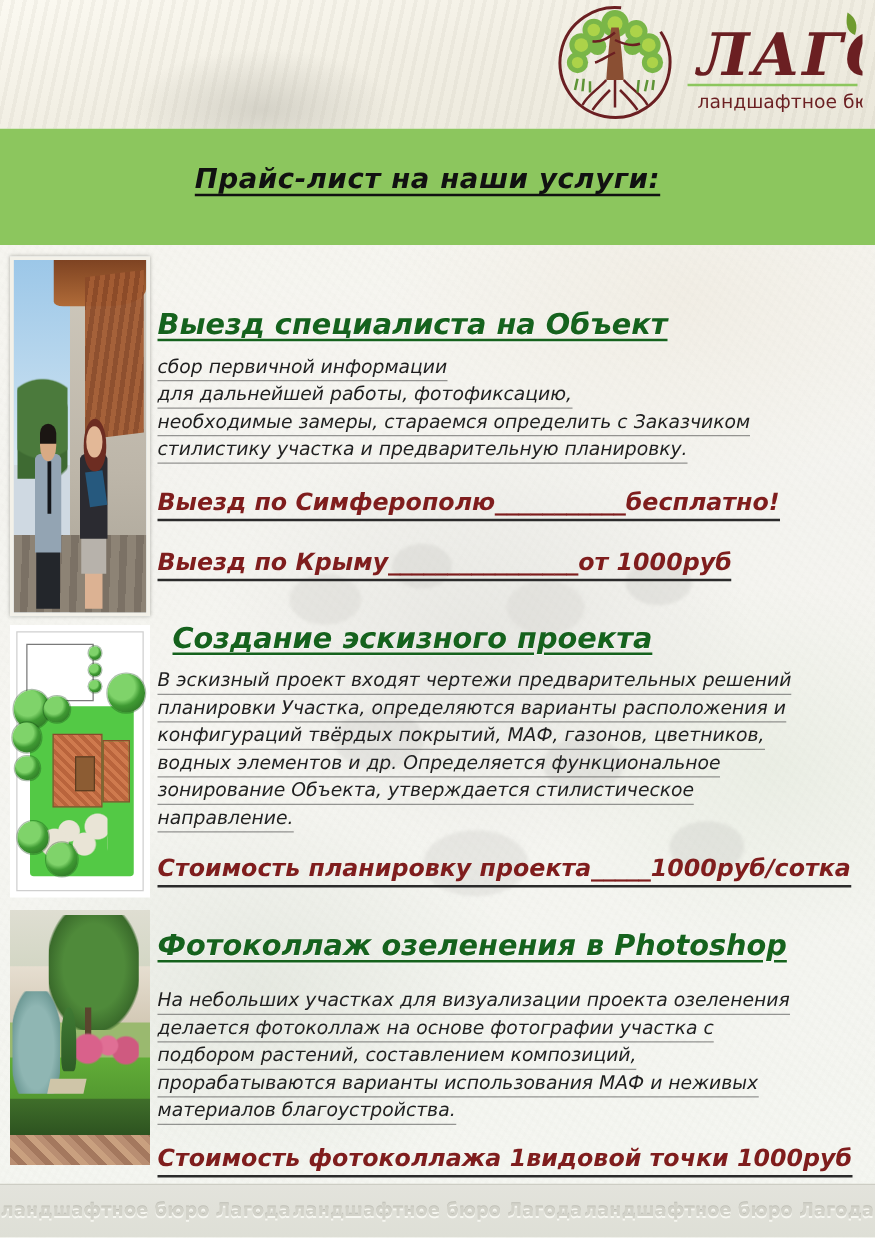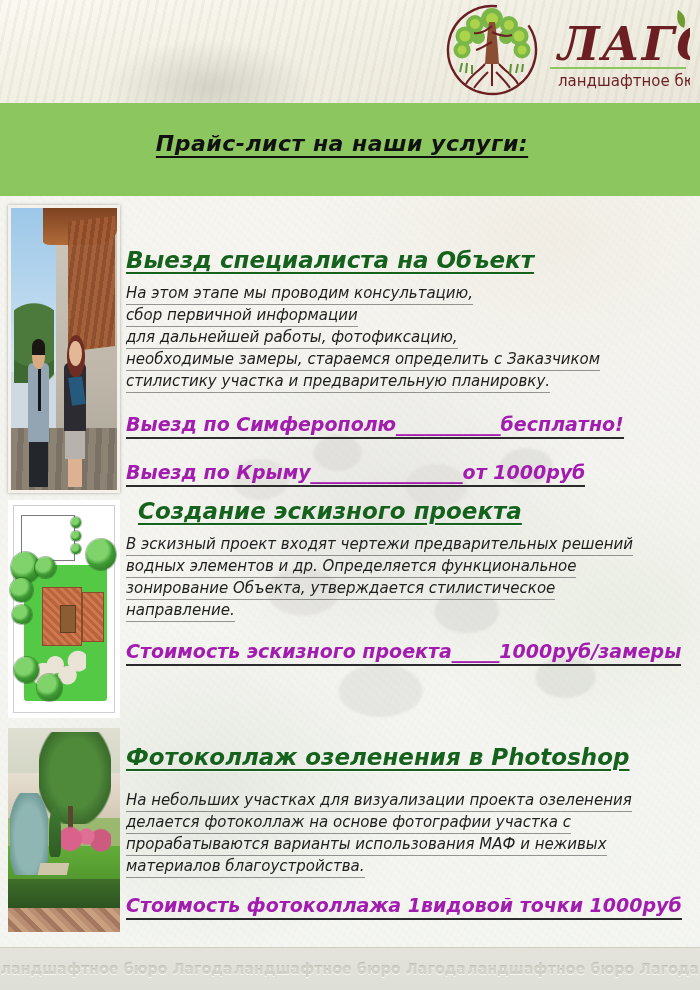--- a/index.html
+++ b/index.html
@@ -199,21 +199,21 @@
     display:block;
     font-family:"DejaVu Sans","Liberation Sans",sans-serif;
     font-size:15px;font-style:italic;color:#1f1f1f;
     line-height:21px;white-space:nowrap;
     border-bottom:1px solid rgba(70,70,70,.55);
     width:fit-content;max-width:560px;
   }
   .price-line{
     display:block;
     font-family:"DejaVu Sans","Liberation Sans",sans-serif;
-    font-size:19px;font-weight:bold;font-style:italic;color:#a21caf;
+    font-size:19px;font-weight:bold;font-style:italic;color:#7f1d1d;
     white-space:nowrap;line-height:26px;
     border-bottom:2px solid #2b2b2b;
     width:fit-content;
   }
 
   
   .footer{
     position:absolute;left:0;bottom:0;width:700px;height:42px;
     background:linear-gradient(180deg,#e3e3dc 0%,#dedfd6 100%);
     border-top:1px solid #cdcdc4;
@@ -330,49 +330,51 @@
     <div class="thuja"></div>
     <div class="conifer"></div>
     <div class="step"></div>
     <div class="hedge"></div>
     <div class="pave"></div>
   </div>
 
   <div class="section" id="sec-visit" style="top:214px;margin-top:33px;">
     <div class="sec-title">Выезд специалиста на Объект</div>
     <div class="sec-body">
-      <span class="body-line">На этом этапе мы проводим консультацию,</span>
       <span class="body-line">сбор первичной информации</span>
       <span class="body-line">для дальнейшей работы, фотофиксацию,</span>
       <span class="body-line">необходимые замеры, стараемся определить с Заказчиком</span>
       <span class="body-line">стилистику участка и предварительную планировку.</span>
     </div>
     <div style="height:18px;"></div>
     <span class="price-line">Выезд по Симферополю___________бесплатно!</span>
     <div style="height:20px;"></div>
     <span class="price-line">Выезд по Крыму________________от 1000руб</span>
   </div>
 
   <div class="section" id="sec-sketch" style="top:498px;left:138px;width:550px;">
     <div class="sec-title">Создание эскизного проекта</div>
     <div class="sec-body" style="margin-left:-12px;">
       <span class="body-line">В эскизный проект входят чертежи предварительных решений</span>
+      <span class="body-line">планировки Участка, определяются варианты расположения и</span>
+      <span class="body-line">конфигураций твёрдых покрытий, МАФ, газонов, цветников,</span>
       <span class="body-line">водных элементов и др. Определяется функциональное</span>
       <span class="body-line">зонирование Объекта, утверждается стилистическое</span>
       <span class="body-line">направление.</span>
     </div>
     <div style="height:16px;"></div>
-    <span class="price-line" style="margin-left:-12px;">Стоимость эскизного проекта_____1000руб/замеры</span>
+    <span class="price-line" style="margin-left:-12px;">Стоимость планировку проекта_____1000руб/сотка</span>
   </div>
 
   <div class="section" id="sec-collage" style="top:744px;">
     <div class="sec-title" style="margin-bottom:20px;">Фотоколлаж озеленения в Photoshop</div>
     <div class="sec-body">
       <span class="body-line">На небольших участках для визуализации проекта озеленения</span>
       <span class="body-line">делается фотоколлаж на основе фотографии участка с</span>
+      <span class="body-line">подбором растений, составлением композиций,</span>
       <span class="body-line">прорабатываются варианты использования МАФ и неживых</span>
       <span class="body-line">материалов благоустройства.</span>
     </div>
     <div style="height:14px;"></div>
     <span class="price-line">Стоимость фотоколлажа 1видовой точки 1000руб</span>
   </div>
 
   <div class="footer">
 
     <span class="wm">ландшафтное бюро Лагода</span>

